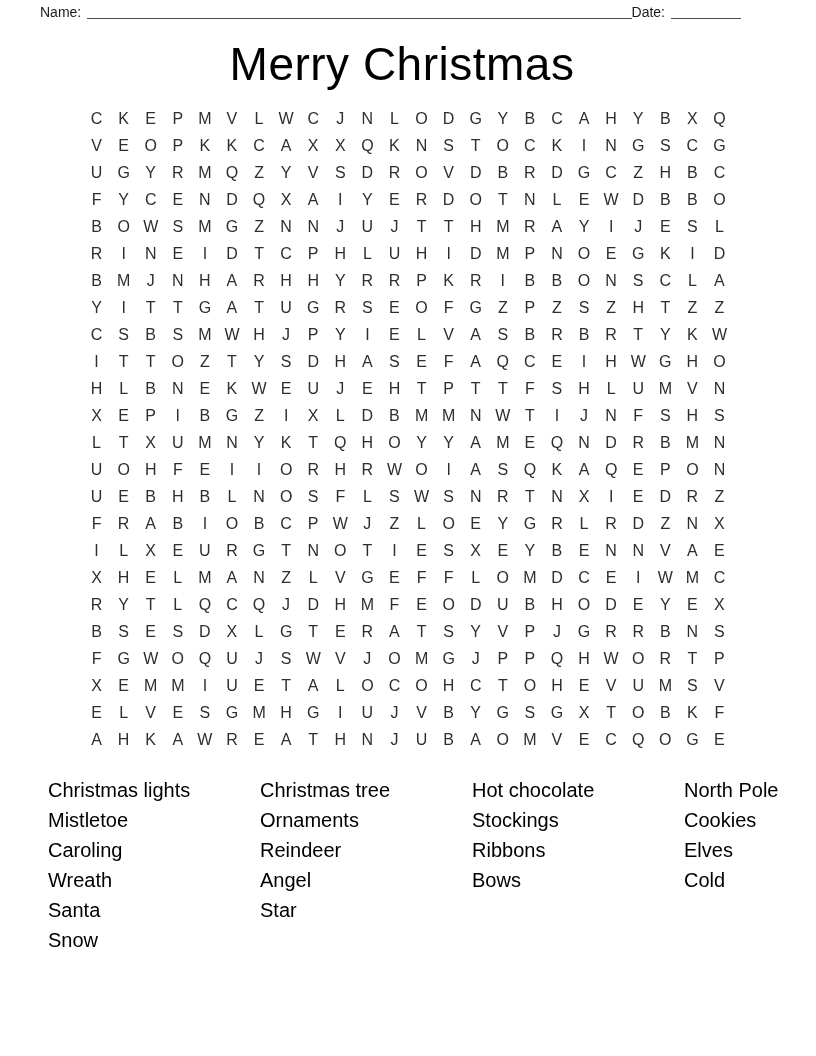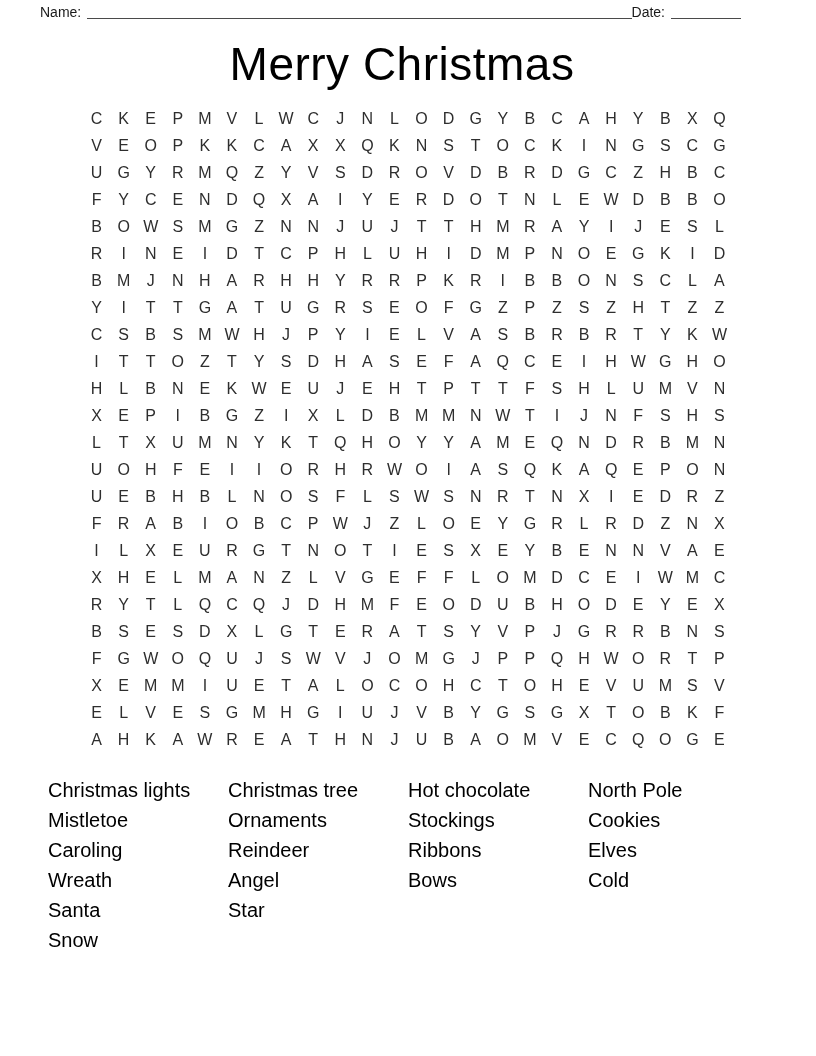--- a/index.html
+++ b/index.html
@@ -60,20 +60,21 @@
     font-size: 16px;
     font-weight: 500;
     color: #2e2e2e;
   }
 
   
   .word-list {
     margin: 22px 0 0 48px;
     display: grid;
     grid-template-columns: 180px 180px 180px 180px;
+    gap: 32px;
   }
   .word-col { }
   .word-item {
     font-size: 20px;
     line-height: 30px;
     color: #000;
     white-space: nowrap;
   }
 </style>
 </head>

